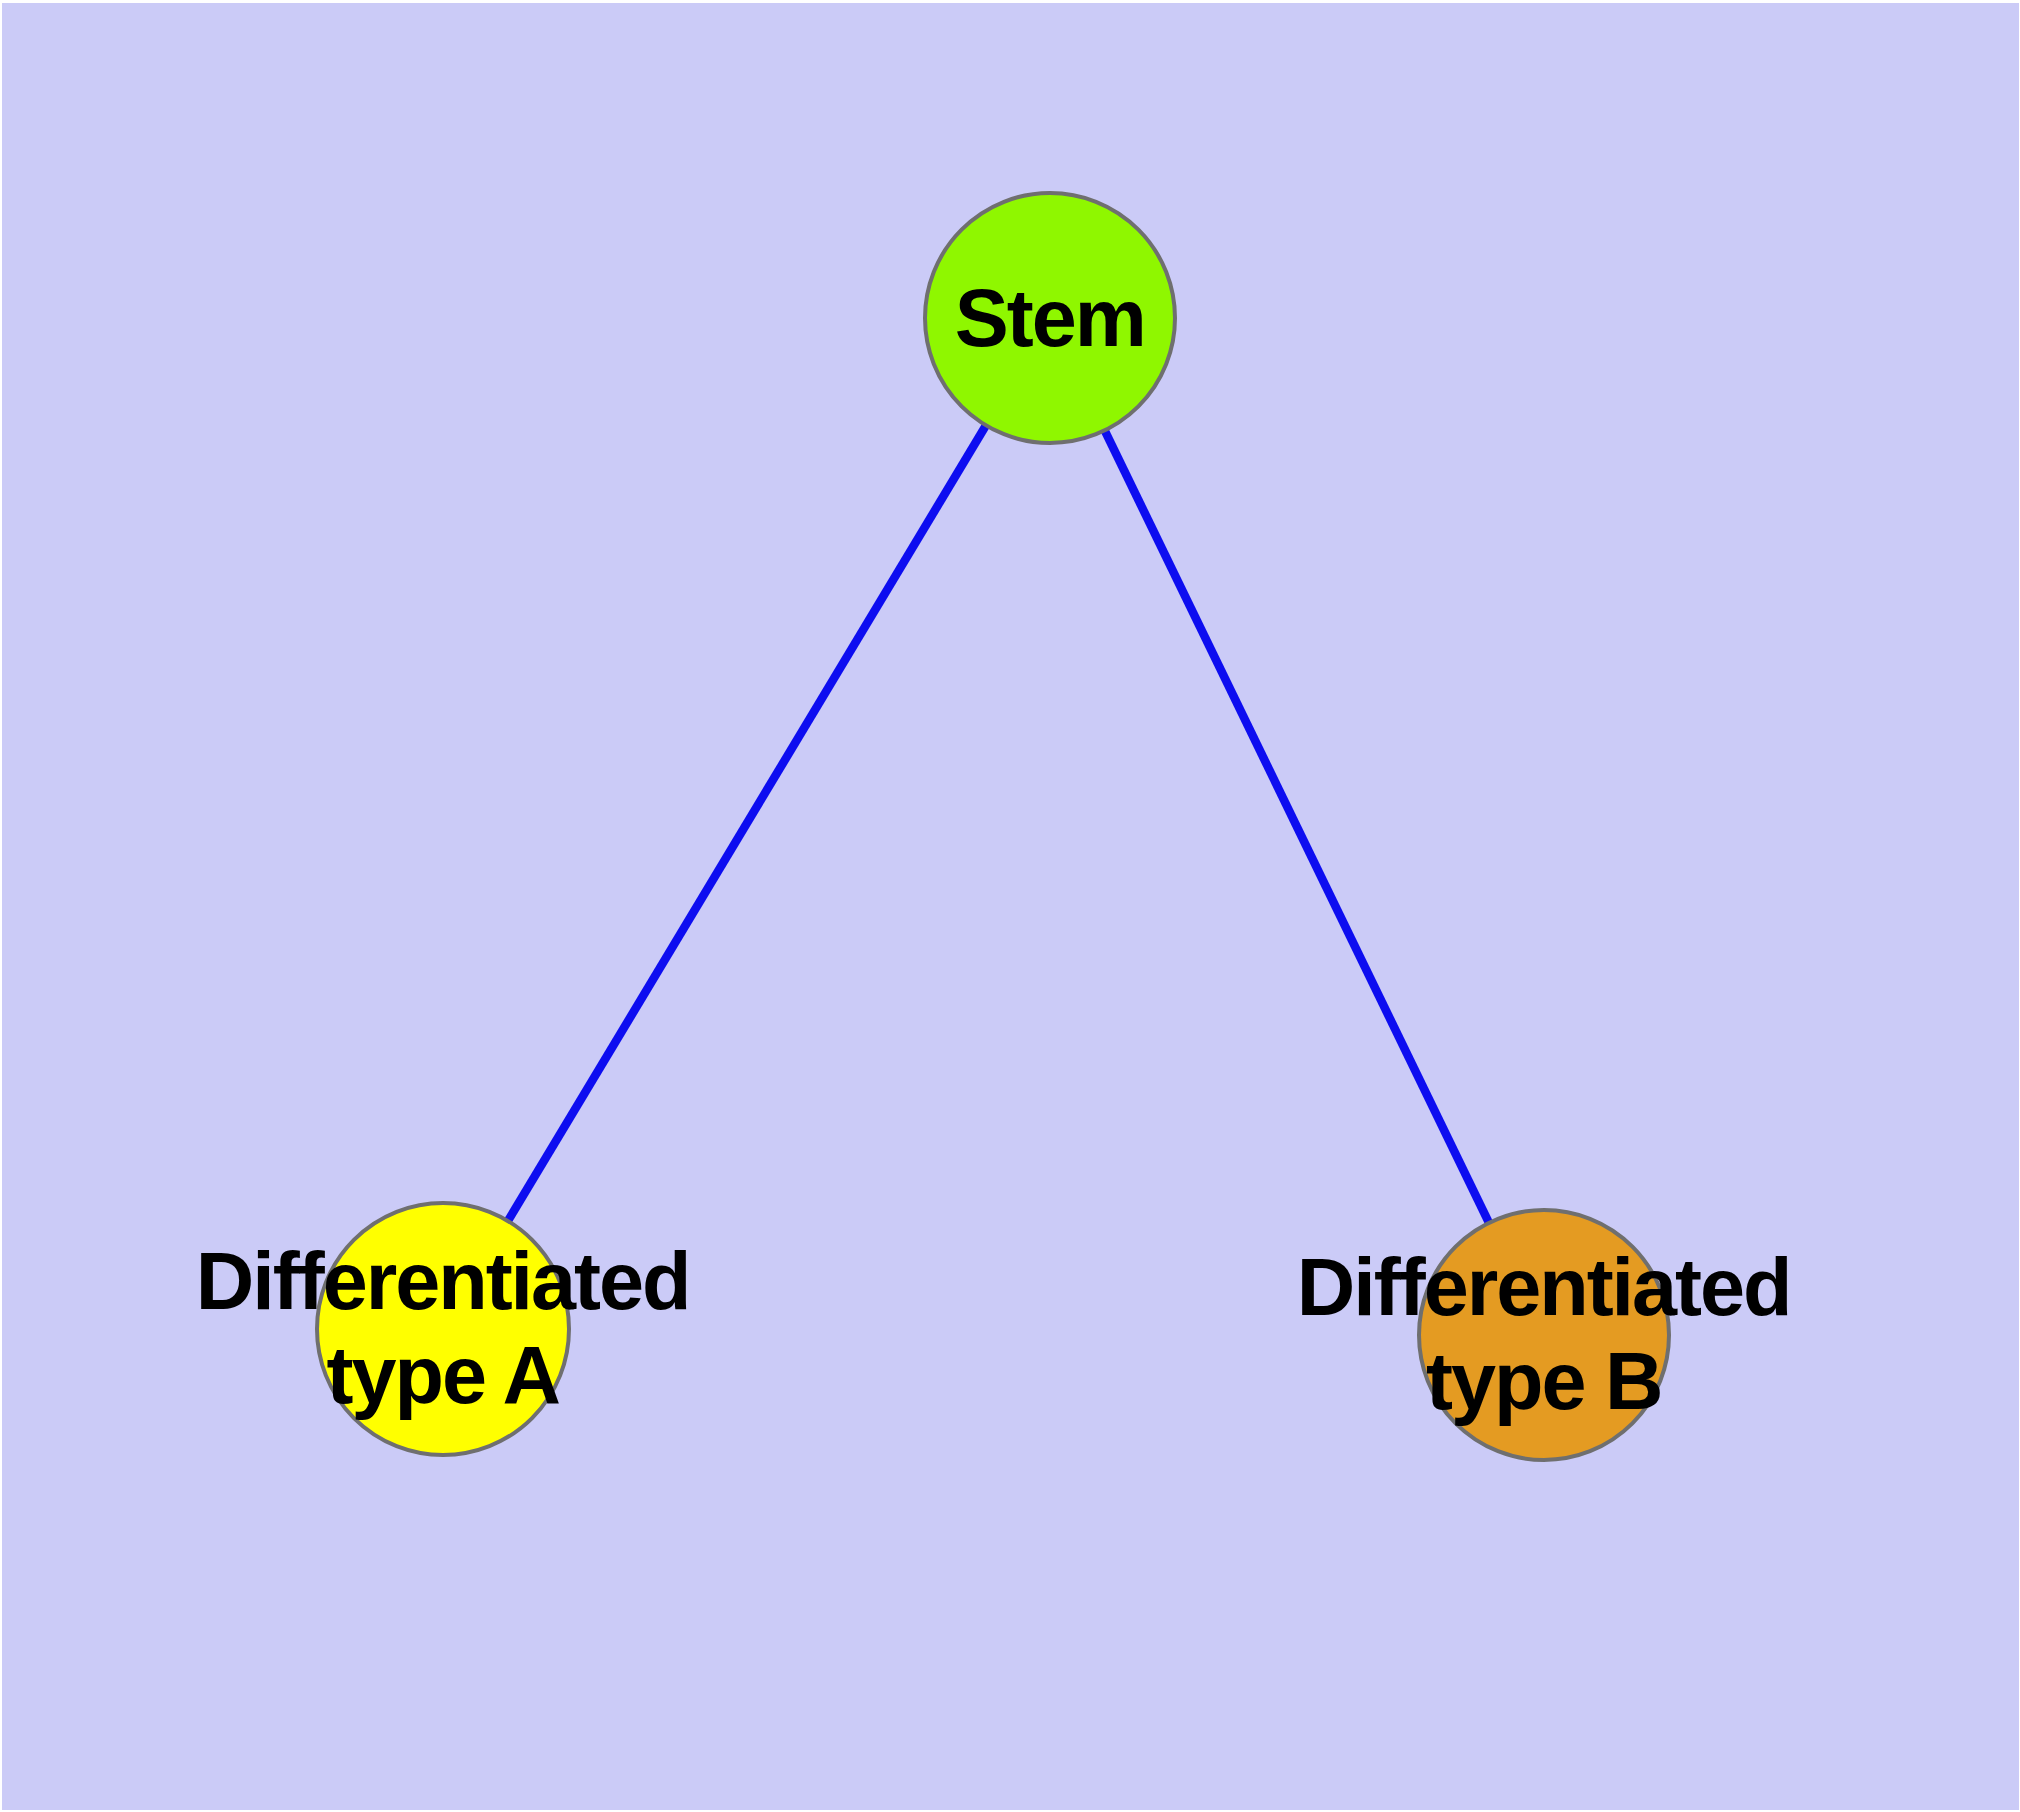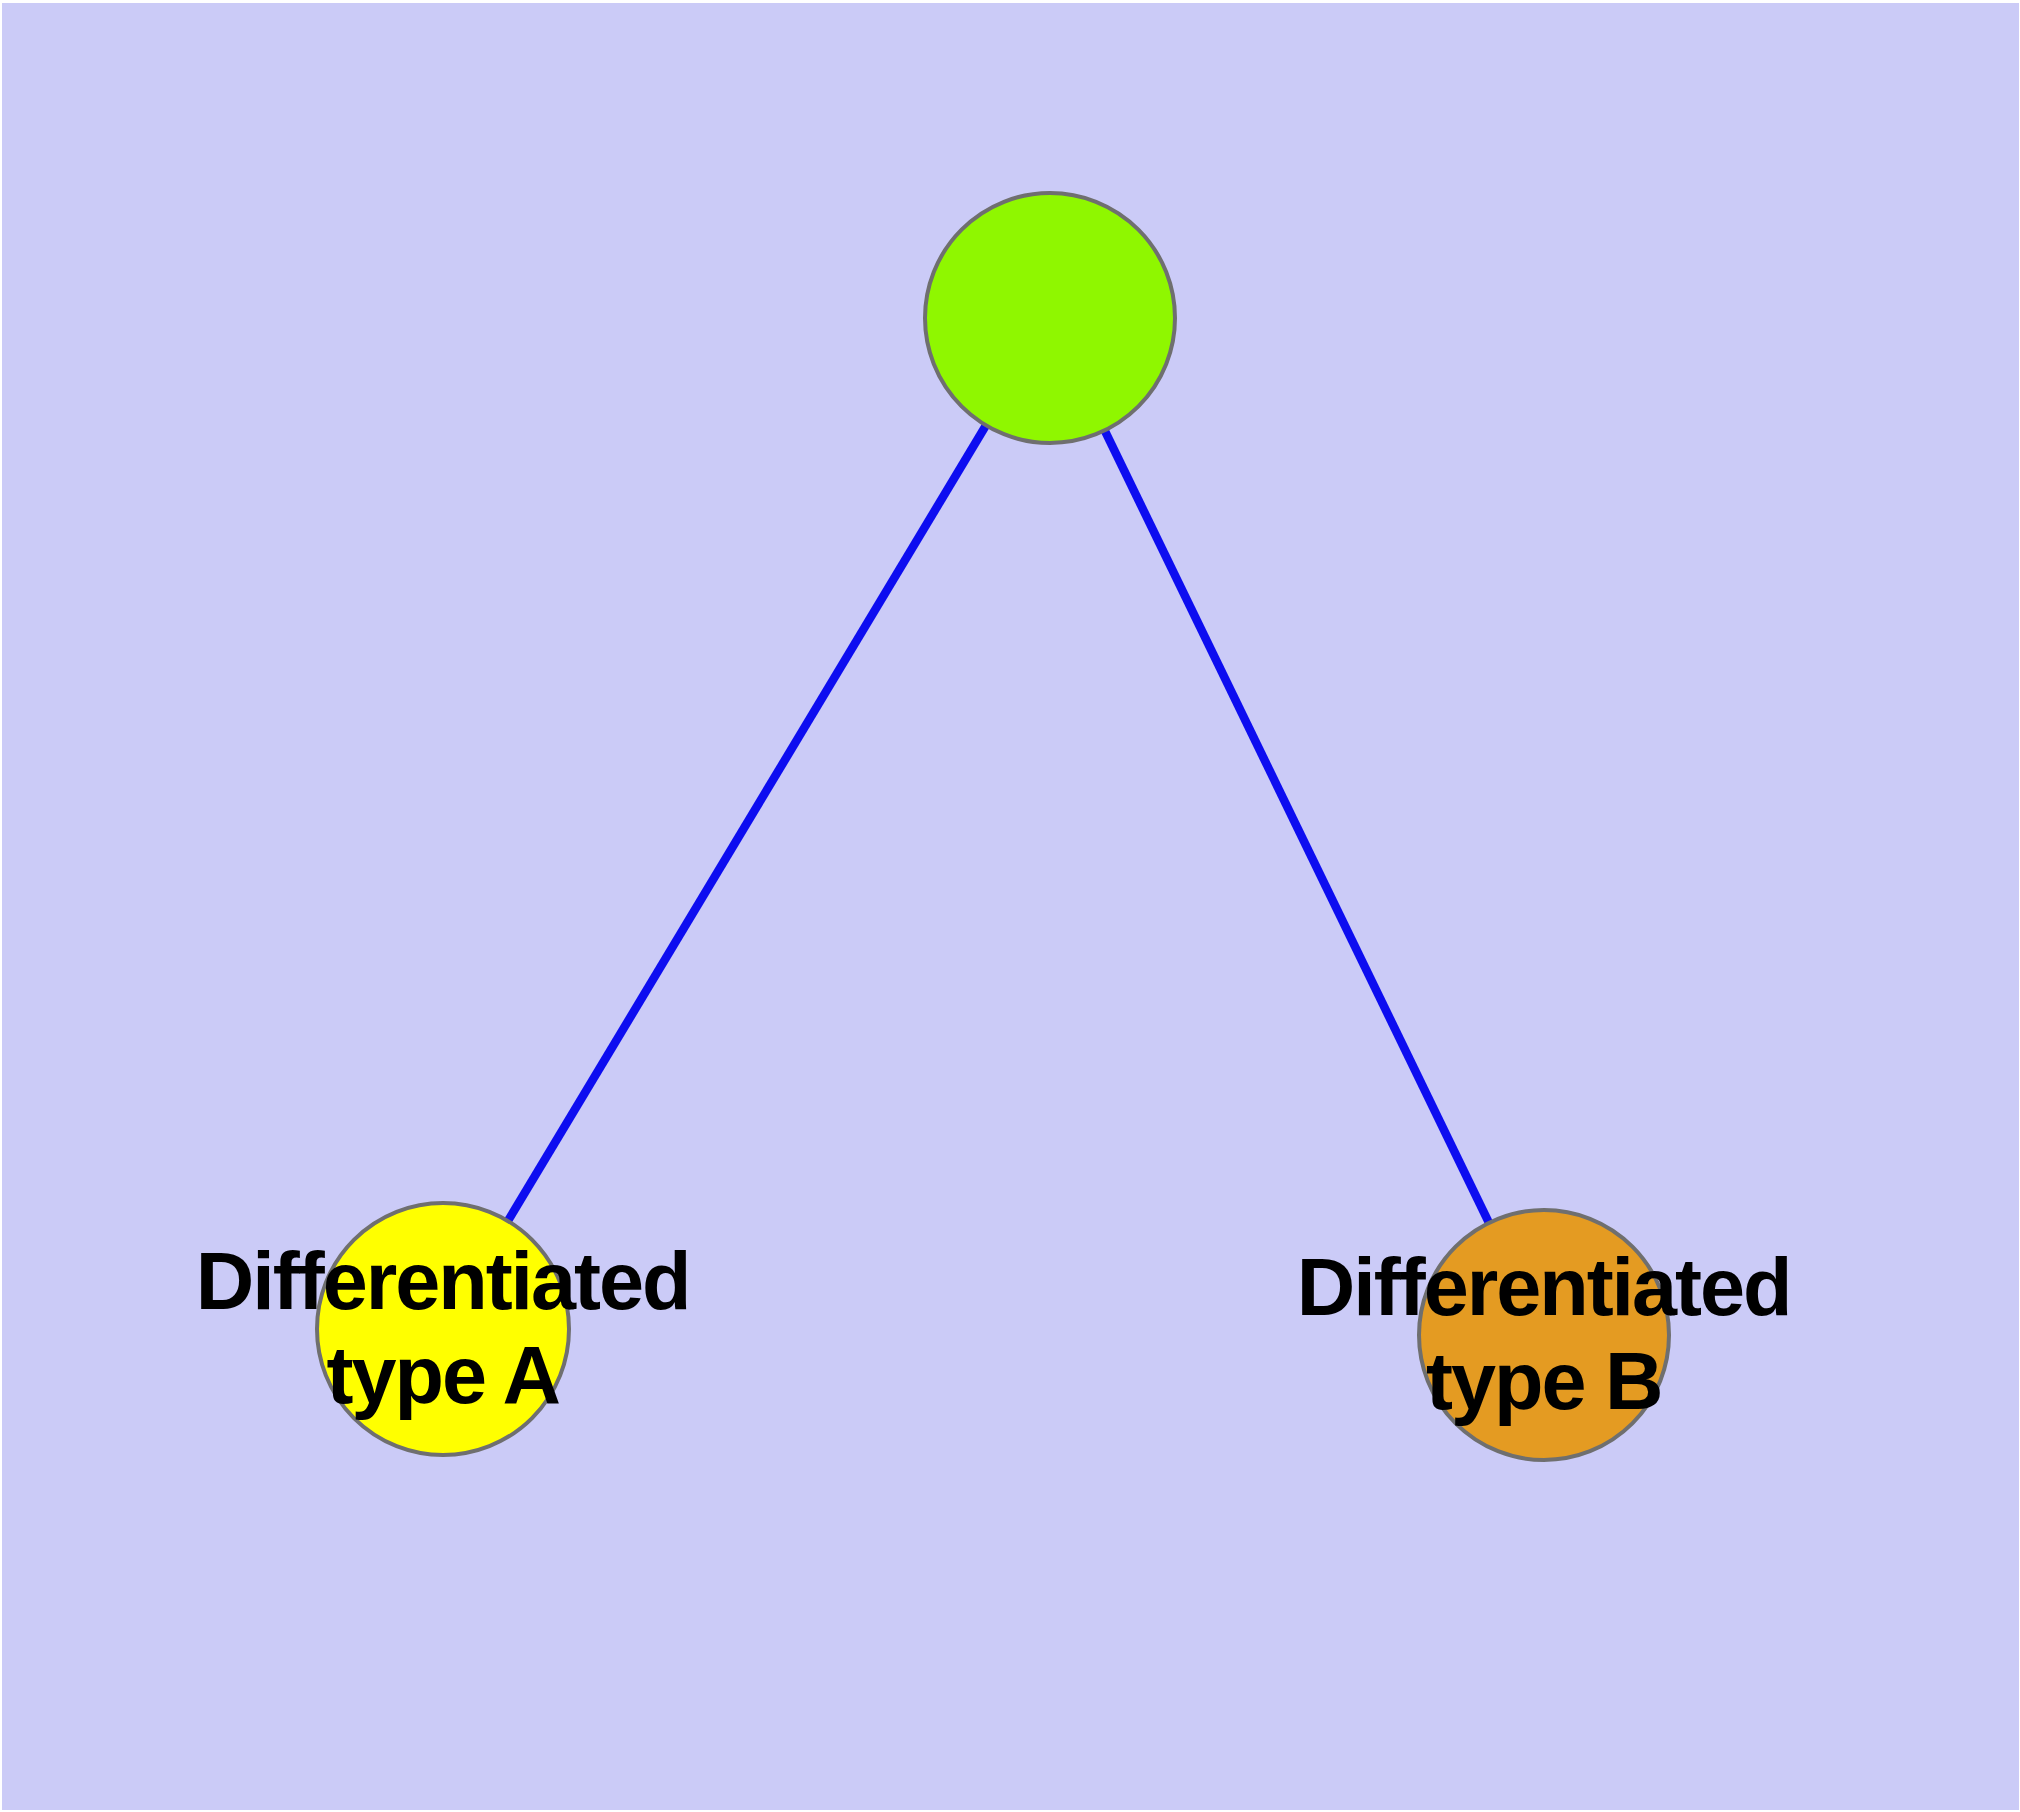--- a/index.html
+++ b/index.html
@@ -62,19 +62,20 @@
 
   <svg class="edges-layer" viewBox="0 0 2380 2132" preserveAspectRatio="none">
     <line class="edge" x1="1237" y1="372" x2="520" y2="1565" stroke="#0D0DF0"></line>
     <line class="edge" x1="1237" y1="372" x2="1819" y2="1572" stroke="#0D0DF0"></line>
   </svg>
 
   <div class="node" style="left: 921px; top: 188px; width: 254px; height: 254px; background: rgb(143, 247, 0); border-color: rgb(111, 111, 111);"></div>
   <div class="node" style="left: 313px; top: 1198px; width: 256px; height: 256px; background: rgb(255, 255, 0); border-color: rgb(111, 111, 111);"></div>
   <div class="node" style="left: 1415px; top: 1205px; width: 254px; height: 254px; background: rgb(228, 155, 34); border-color: rgb(111, 111, 111);"></div>
 
+  <div class="node-label" style="left: 1048px; top: 315px; color: rgb(0, 0, 0);">Stem</div>
   <div class="node-label" style="left: 441px; top: 1326px; color: rgb(0, 0, 0);">Differentiated
 type A</div>
   <div class="node-label" style="left: 1542px; top: 1332px; color: rgb(0, 0, 0);">Differentiated
 type B</div>
 
 </div>
 
 
 </body></html>

